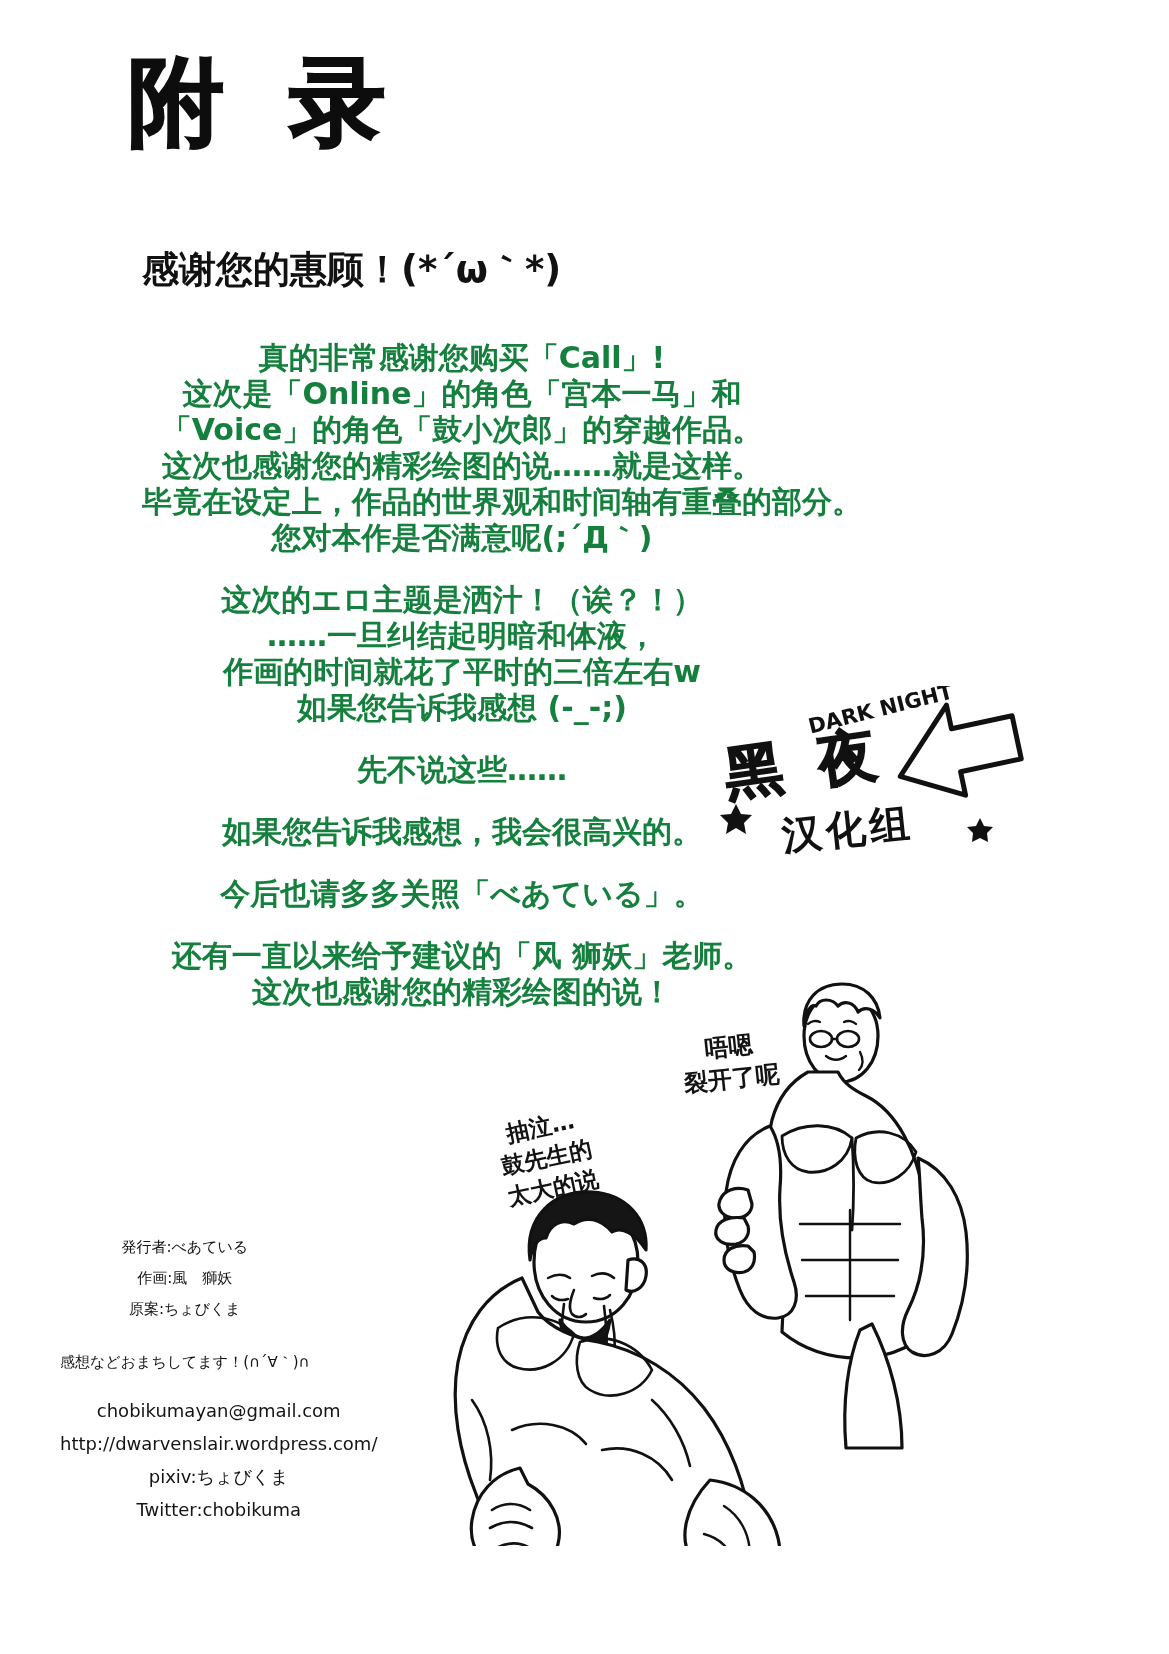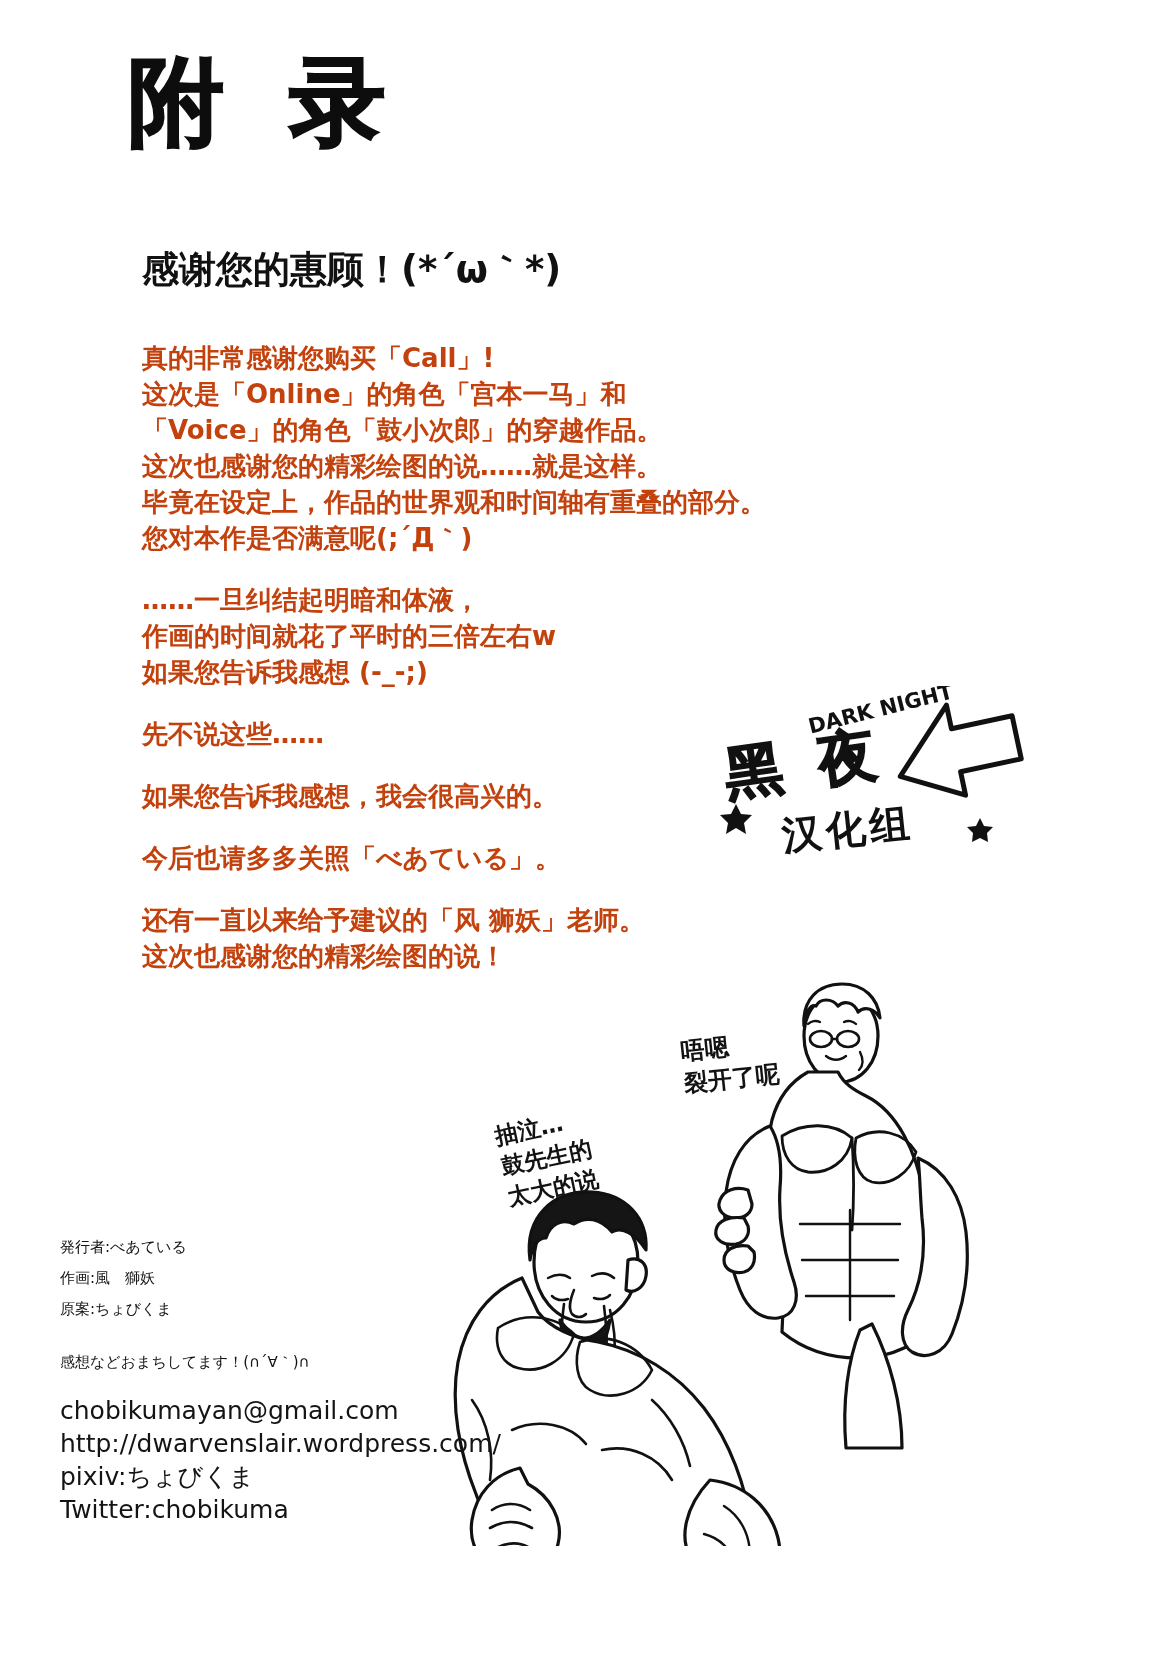--- a/index.html
+++ b/index.html
@@ -8,20 +8,21 @@
     background: #ffffff;
   }
   .page {
     position: relative;
     width: 1169px;
     height: 1546px;
     background: #ffffff;
     overflow: hidden;
     font-family: "DejaVu Sans", "Liberation Sans", sans-serif;
     color: #111111;
+    text-align: center;
   }
 
   
   .title {
     position: absolute;
     left: 128px;
     top: 52px;
     font-size: 96px;
     font-weight: 900;
     letter-spacing: 16px;
@@ -41,24 +42,24 @@
     color: #111;
     white-space: nowrap;
   }
 
   
   .body-text {
     position: absolute;
     left: 142px;
     top: 340px;
     width: 640px;
-    font-size: 26px;
+    font-size: 30px;
     font-weight: 700;
     line-height: 36px;
-    color: #c2410c;
+    color: #15803d;
   }
   .para {
     margin: 0 0 26px 0;
   }
   .para .line {
     display: block;
     white-space: nowrap;
   }
 
   
@@ -69,21 +70,21 @@
     font-size: 15px;
     line-height: 31px;
     color: #141414;
   }
   .colophon .grp { margin-bottom: 22px; }
   .colophon .line { display: block; white-space: nowrap; }
   .contact {
     position: absolute;
     left: 60px;
     top: 1394px;
-    font-size: 25px;
+    font-size: 18px;
     line-height: 33px;
     color: #141414;
   }
   .contact .line { display: block; white-space: nowrap; }
 
   
   .logo {
     position: absolute;
     left: 718px;
     top: 686px;
@@ -141,20 +142,21 @@
     <p class="para">
       <span class="line">真的非常感谢您购买「Call」!</span>
       <span class="line">这次是「Online」的角色「宫本一马」和</span>
       <span class="line">「Voice」的角色「鼓小次郎」的穿越作品。</span>
       <span class="line">这次也感谢您的精彩绘图的说……就是这样。</span>
       <span class="line">毕竟在设定上，作品的世界观和时间轴有重叠的部分。</span>
       <span class="line">您对本作是否满意呢(;´Д｀)</span>
     </p>
 
     <p class="para">
+      <span class="line">这次的エロ主题是洒汁！（诶？！）</span>
       <span class="line">……一旦纠结起明暗和体液，</span>
       <span class="line">作画的时间就花了平时的三倍左右w</span>
       <span class="line">如果您告诉我感想 (-_-;)</span>
     </p>
 
     <p class="para">
       <span class="line">先不说这些……</span>
     </p>
 
     <p class="para">

